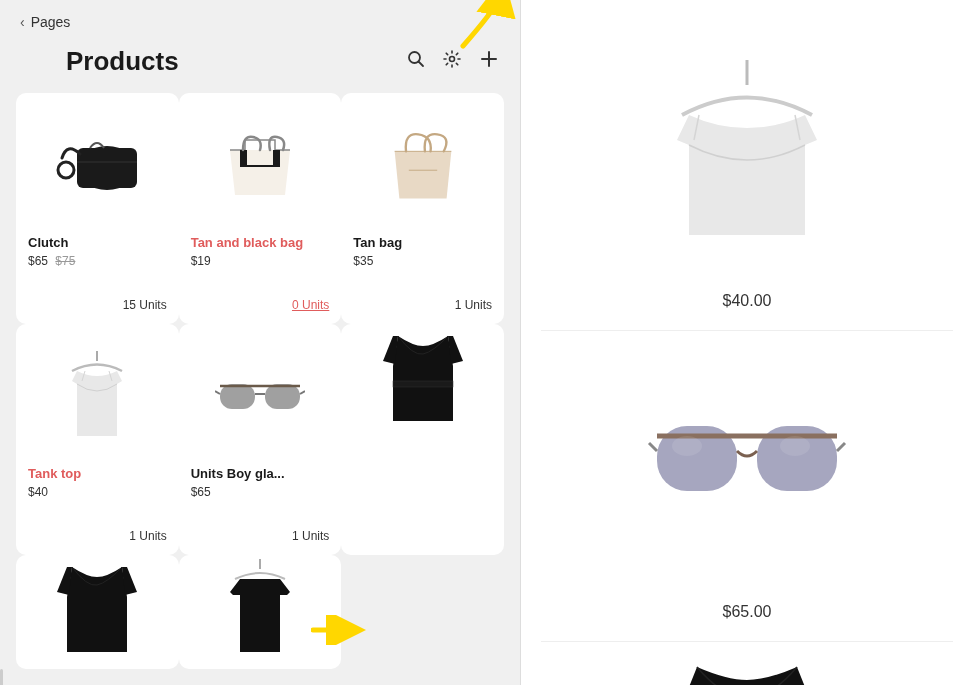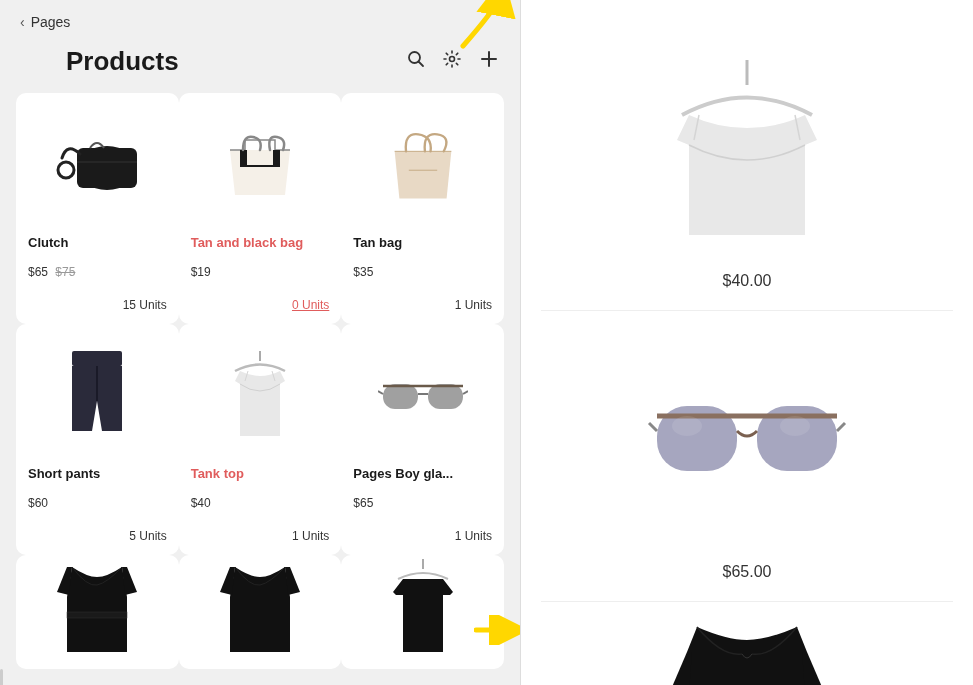--- a/index.html
+++ b/index.html
@@ -147,21 +147,20 @@
     }
 
     .product-meta {
       display: flex;
       justify-content: space-between;
       font-size: 12px;
     }
 
     .product-price {
       color: #333;
-      margin-top: 11px;
     }
 
     .product-price .old-price {
       text-decoration: line-through;
       color: #999;
       margin-left: 4px;
     }
 
     .product-units {
       color: #333;
@@ -185,20 +184,21 @@
       border-left: 1px solid #ddd;
     }
 
     .detail-item {
       width: 100%;
       display: flex;
       flex-direction: column;
       align-items: center;
       padding: 20px 0;
       border-bottom: 1px solid #eee;
+      gap: 20px;
     }
 
     .detail-item:last-child {
       border-bottom: none;
     }
 
     .detail-image-container {
       width: 220px;
       height: 220px;
       display: flex;
@@ -321,35 +321,20 @@
             <line x1="25" y1="50" x2="55" y2="50" stroke="#c4a882" stroke-width="1"></line>
           </svg>
         </div>
         <div class="product-name dark">Tan bag</div>
         <div class="product-meta">
           <span class="product-price">$35</span>
           <span class="product-units">1 Units</span>
         </div>
       </div>
 
-      <div class="product-card">
-        <div class="product-image-container">
-          <svg class="img-short-pants" viewBox="0 0 70 100">
-
-            <rect x="10" y="5" width="50" height="15" rx="2" fill="#2a2a3a"></rect>
-            <path d="M10 20 L10 85 L30 85 L35 55 L40 85 L60 85 L60 20 Z" fill="#2a2a3a"></path>
-            <line x1="35" y1="20" x2="35" y2="55" stroke="#1a1a28" stroke-width="2"></line>
-          </svg>
-        </div>
-        <div class="product-name dark">Short pants</div>
-        <div class="product-meta">
-          <span class="product-price">$60</span>
-          <span class="product-units">5 Units</span>
-        </div>
-      </div>
 
       <div class="product-card">
         <div class="product-image-container">
           <svg class="img-tank-top" viewBox="0 0 80 100">
 
             <line x1="40" y1="5" x2="40" y2="15" stroke="#aaa" stroke-width="2"></line>
             <path d="M15 25 Q40 12 65 25" stroke="#bbb" stroke-width="2.5" fill="none"></path>
 
             <path d="M20 25 L15 35 L20 38 L20 90 L60 90 L60 38 L65 35 L60 25 Q50 30 40 30 Q30 30 20 25Z" fill="#e8e8e8"></path>
 
@@ -374,21 +359,21 @@
             <rect x="50" y="15" width="35" height="25" rx="12" fill="#888" opacity="0.8"></rect>
 
             <line x1="40" y1="25" x2="50" y2="25" stroke="#777" stroke-width="2"></line>
 
             <line x1="5" y1="17" x2="85" y2="17" stroke="#6a5a4a" stroke-width="2.5"></line>
 
             <line x1="5" y1="25" x2="0" y2="22" stroke="#777" stroke-width="2"></line>
             <line x1="85" y1="25" x2="90" y2="22" stroke="#777" stroke-width="2"></line>
           </svg>
         </div>
-        <div class="product-name dark">Pages Boy gla...</div>
+        <div class="product-name dark">Units Boy gla...</div>
         <div class="product-meta">
           <span class="product-price">$65</span>
           <span class="product-units">1 Units</span>
         </div>
       </div>
 
       <div class="product-card" style="min-height:80px;">
         <div class="product-image-container" style="height:80px;">
           <svg class="img-robe1" viewBox="0 0 80 100">
             <path d="M15 10 L10 40 L10 95 L70 95 L70 40 L65 10 Q50 20 40 20 Q30 20 15 10Z" fill="#111"></path>

